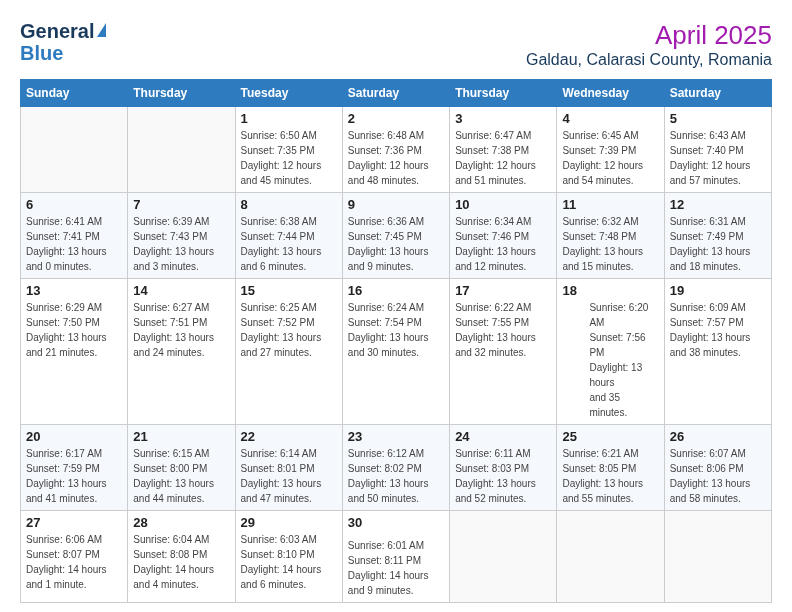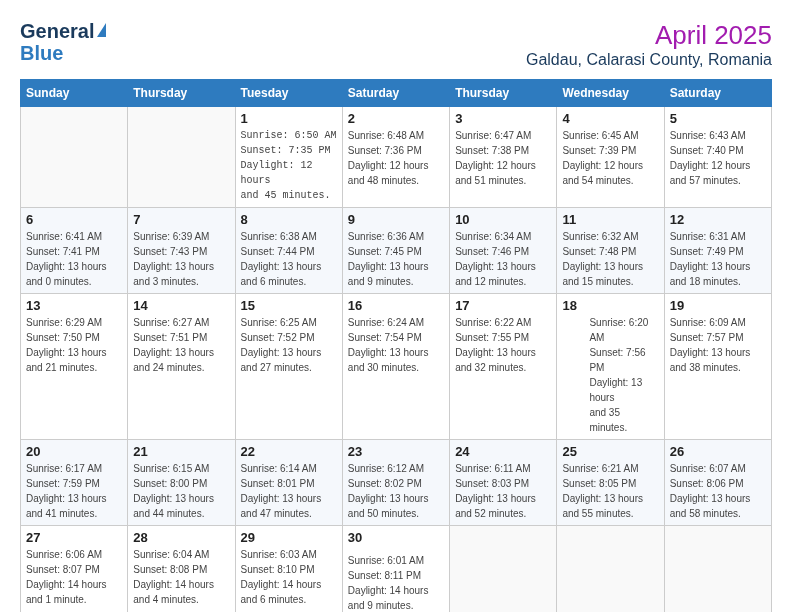--- a/index.html
+++ b/index.html
@@ -114,21 +114,21 @@
         <th class="day-header">Wednesday</th>
         <th class="day-header">Saturday</th>
       </tr>
   </thead>
   <tbody id="calendar-body">
       <tr>
         <td class="empty"></td>
         <td class="empty"></td>
         <td>
           <div class="day-num">1</div>
-          <div class="day-info" style="white-space: pre-line; font-family: Liberation Mono, monospace;">Sunrise: 6:50 AM
+          <div class="day-info" style="white-space: pre-line;">Sunrise: 6:50 AM
 Sunset: 7:35 PM
 Daylight: 12 hours
 and 45 minutes.</div>
         </td>
         <td>
           <div class="day-num">2</div>
           <div class="day-info" style="white-space: pre-line;">Sunrise: 6:48 AM
 Sunset: 7:36 PM
 Daylight: 12 hours
 and 48 minutes.</div>

